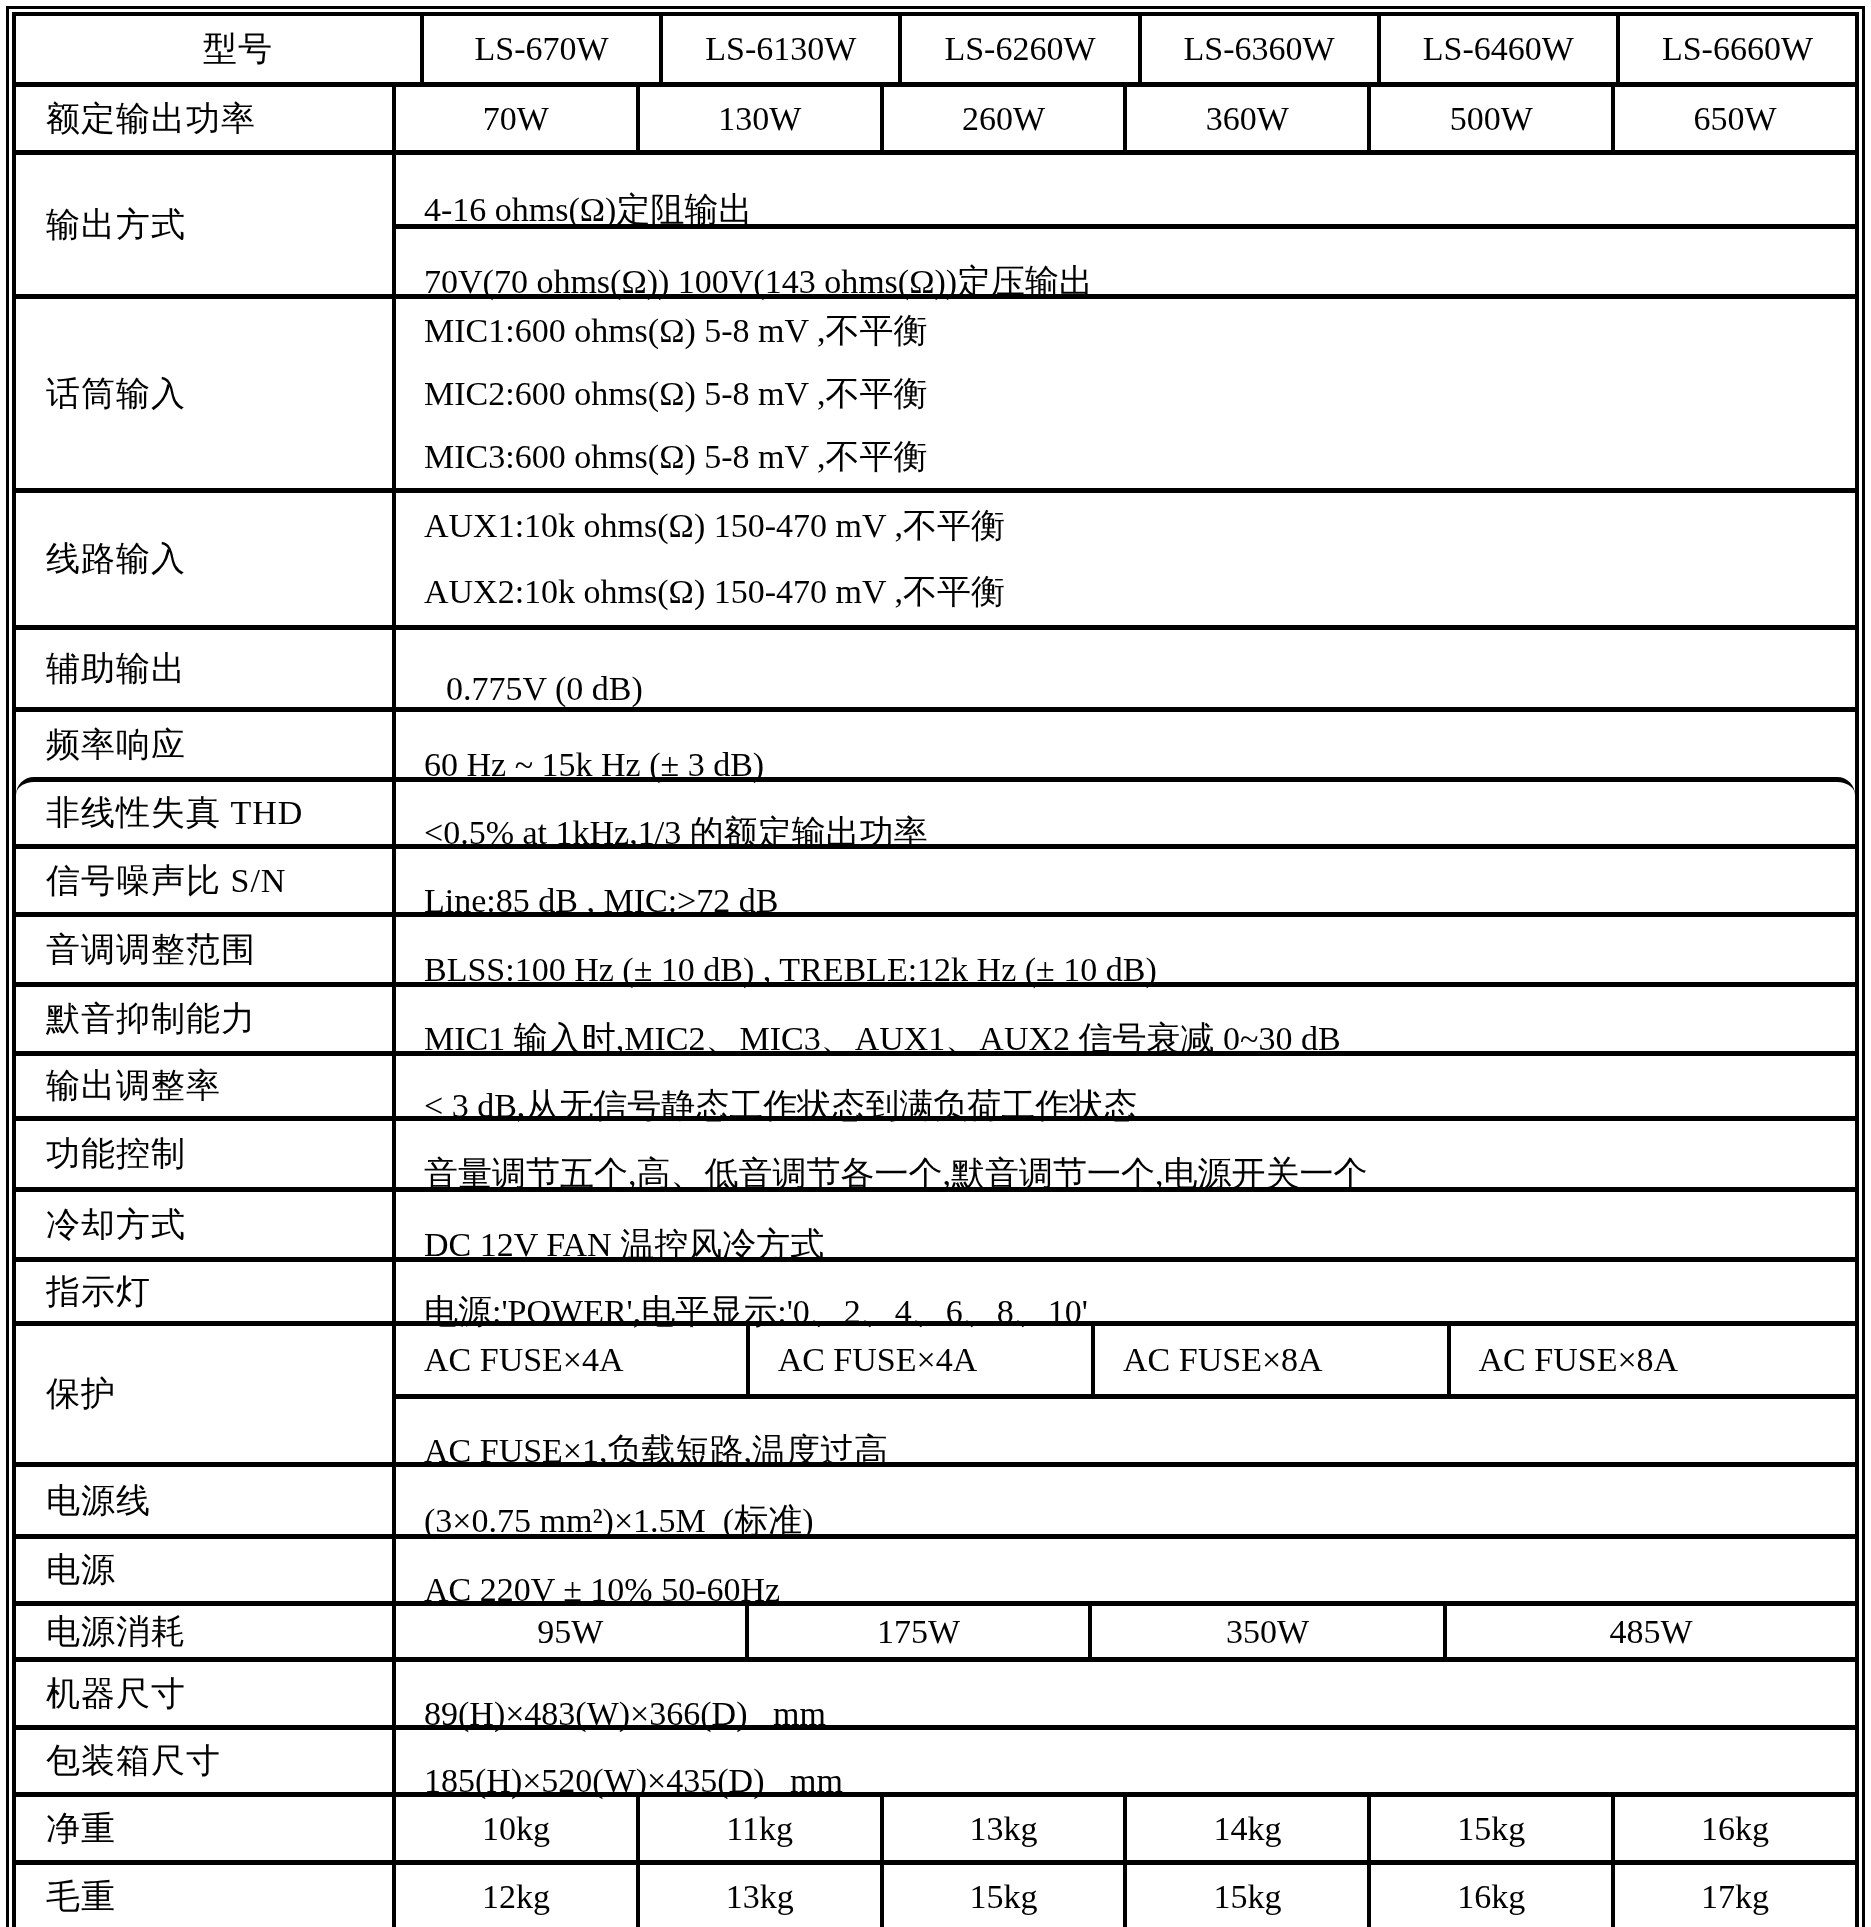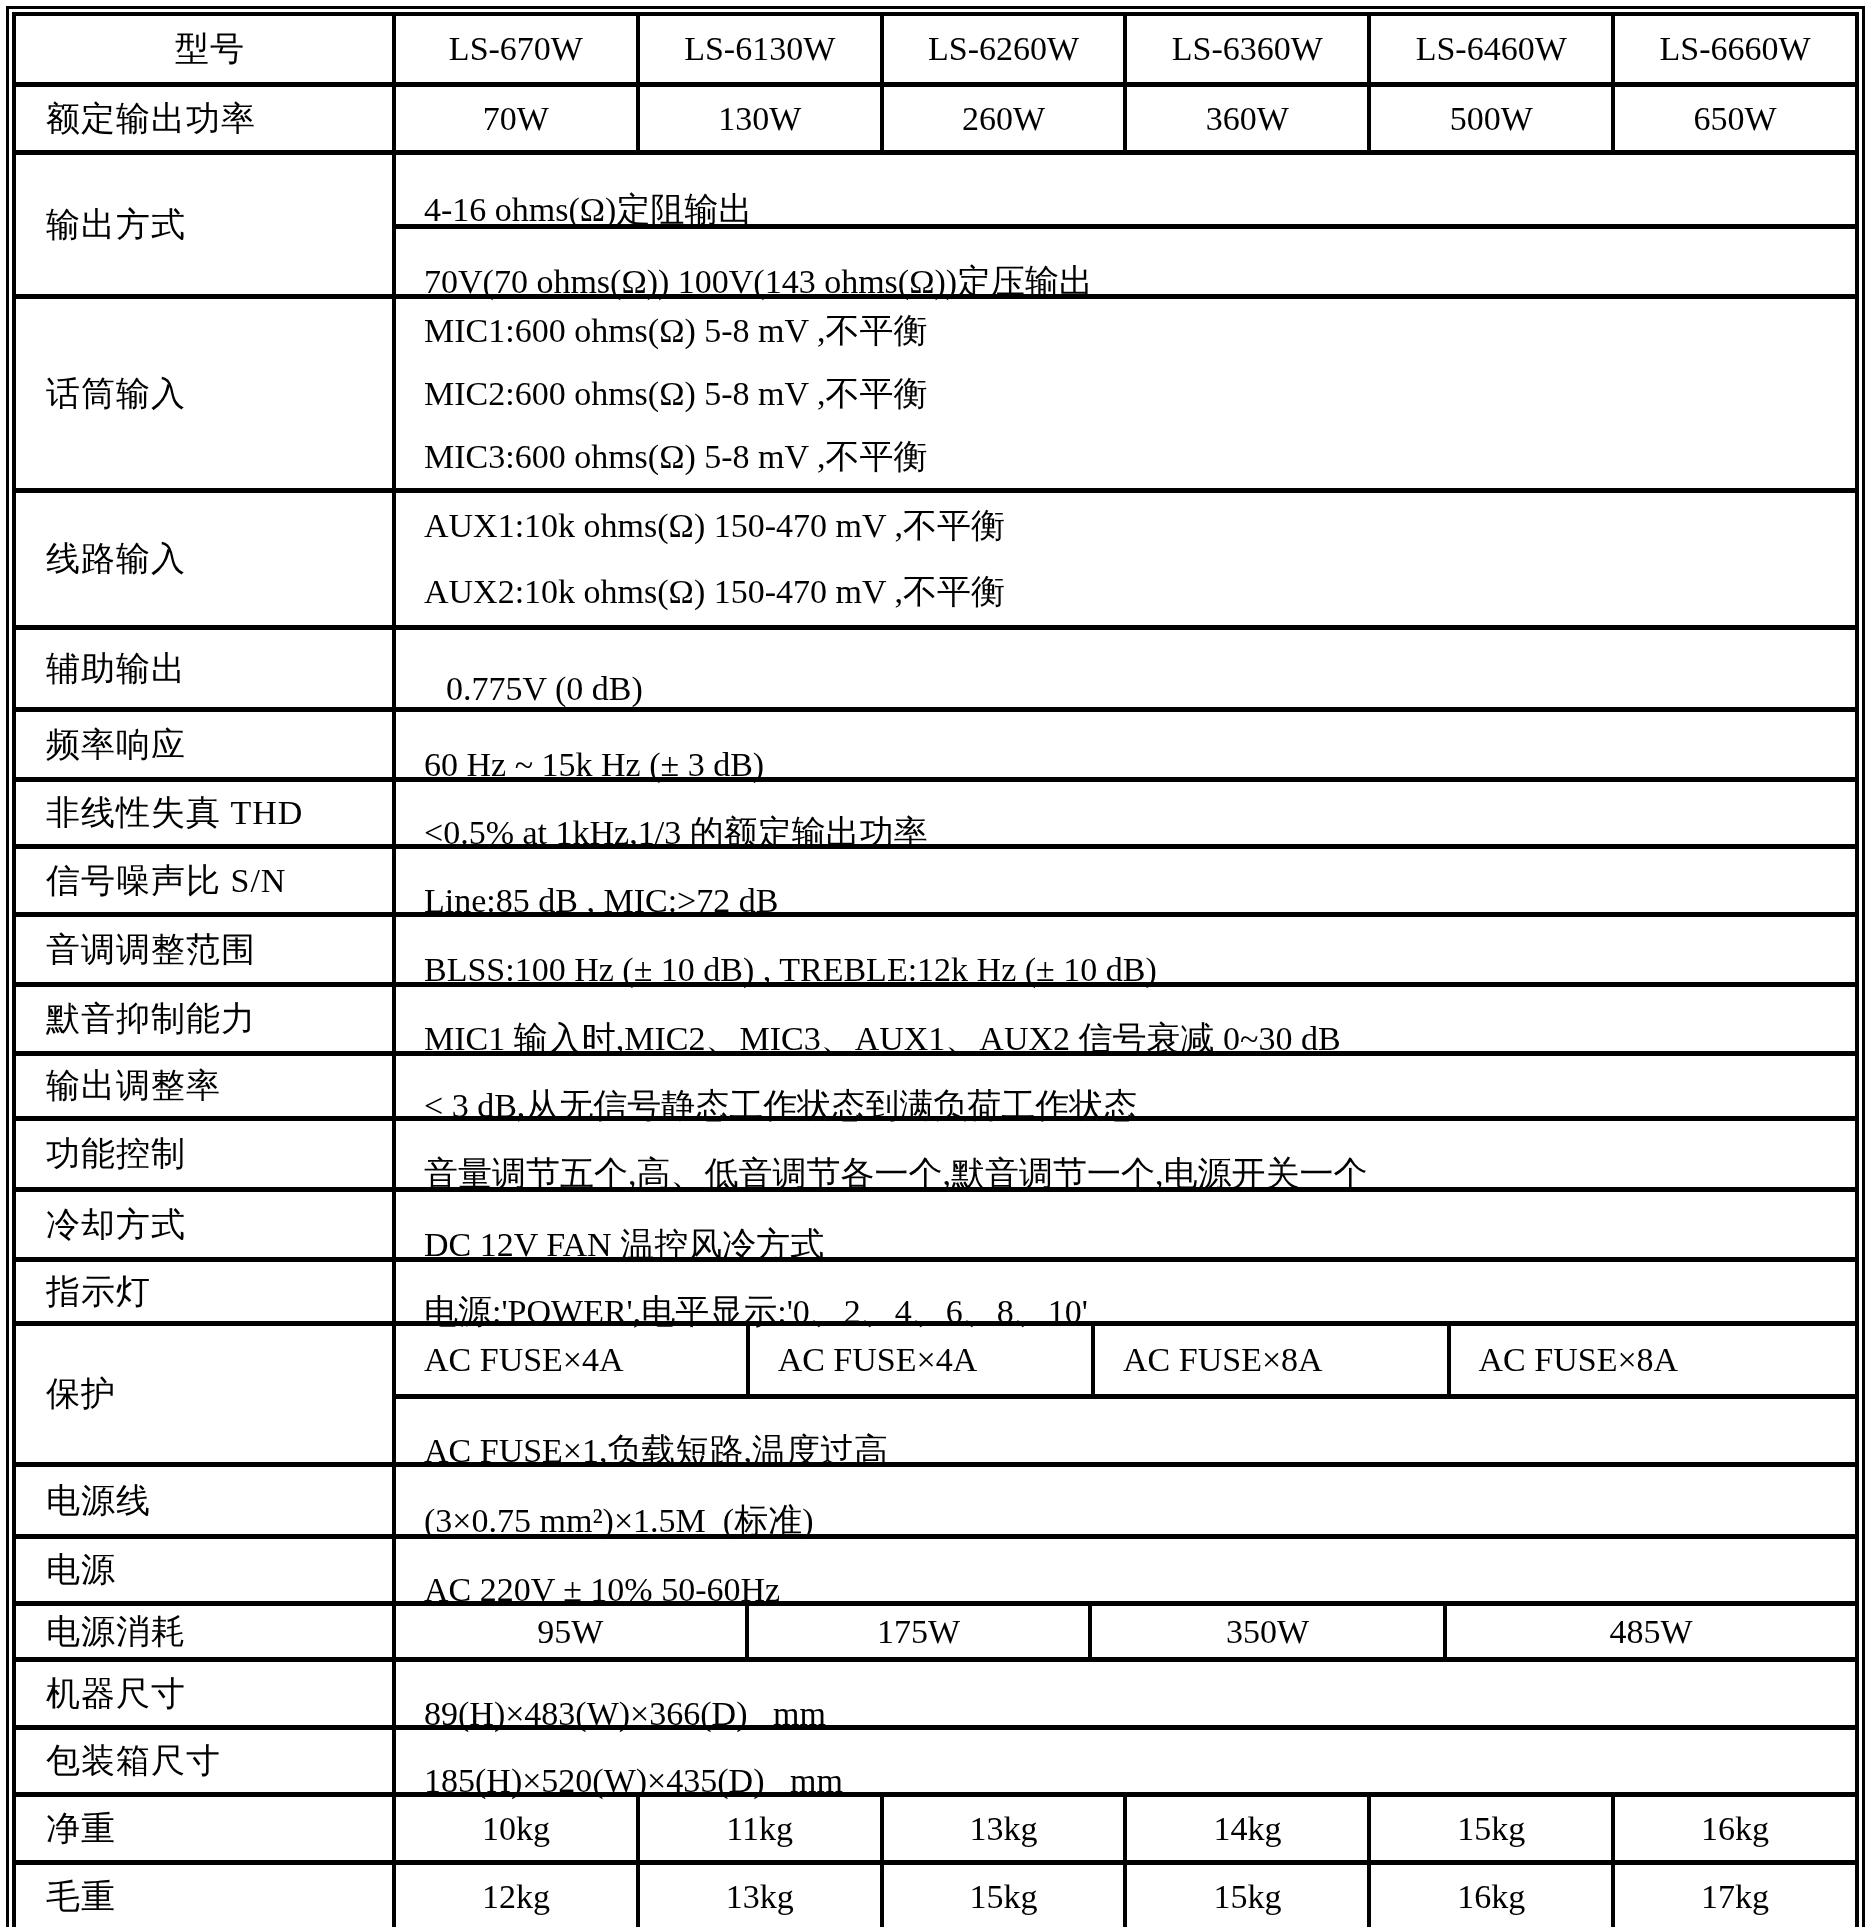--- a/index.html
+++ b/index.html
@@ -39,20 +39,21 @@
     align-items: center;
     padding-left: 30px;
     box-sizing: border-box;
     border-right: 4px solid #000;
     letter-spacing: 1px;
     white-space: pre-wrap;
   }
   .label-cell.center {
     justify-content: center;
     padding-left: 12px;
+    margin-left: 28px;
   }
   .value-area {
     flex: 1 1 auto;
     min-width: 0;
     display: flex;
     box-sizing: border-box;
   }
   .value-area.v { flex-direction: column; }
   .sub-row {
     display: flex;
@@ -150,21 +151,21 @@
             <div class="value-area">
               <div class="v-text">0.775V (0 dB)</div>
             </div>
           </div>
           <div class="t-row bt" style="height: 70px;">
             <div class="label-cell">频率响应</div>
             <div class="value-area">
               <div class="v-text">60 Hz ~ 15k Hz (± 3 dB)</div>
             </div>
           </div>
-          <div class="t-row bt" style="height: 67px;">
+          <div class="t-row bt" style="height: 67px; border-radius: 18px;">
             <div class="label-cell">非线性失真 THD</div>
             <div class="value-area">
               <div class="v-text">&lt;0.5% at 1kHz,1/3 的额定输出功率</div>
             </div>
           </div>
           <div class="t-row bt" style="height: 68px;">
             <div class="label-cell">信号噪声比 S/N</div>
             <div class="value-area">
               <div class="v-text">Line:85 dB , MIC:&gt;72 dB</div>
             </div>

